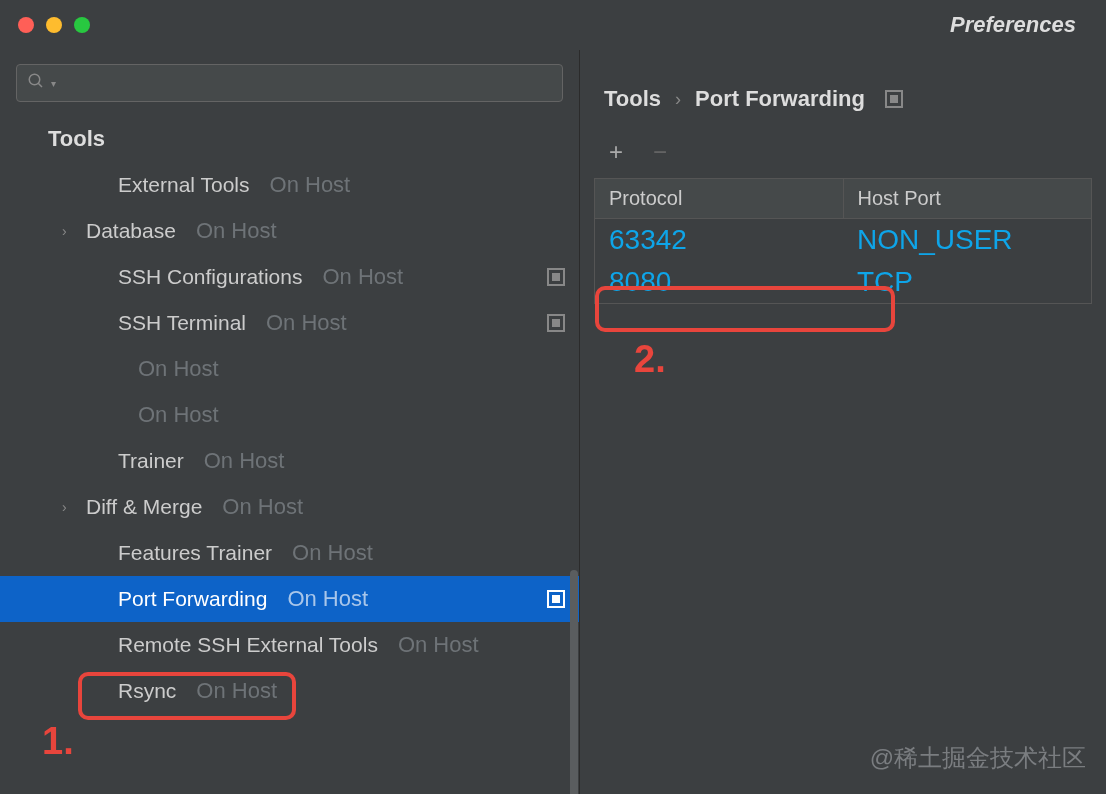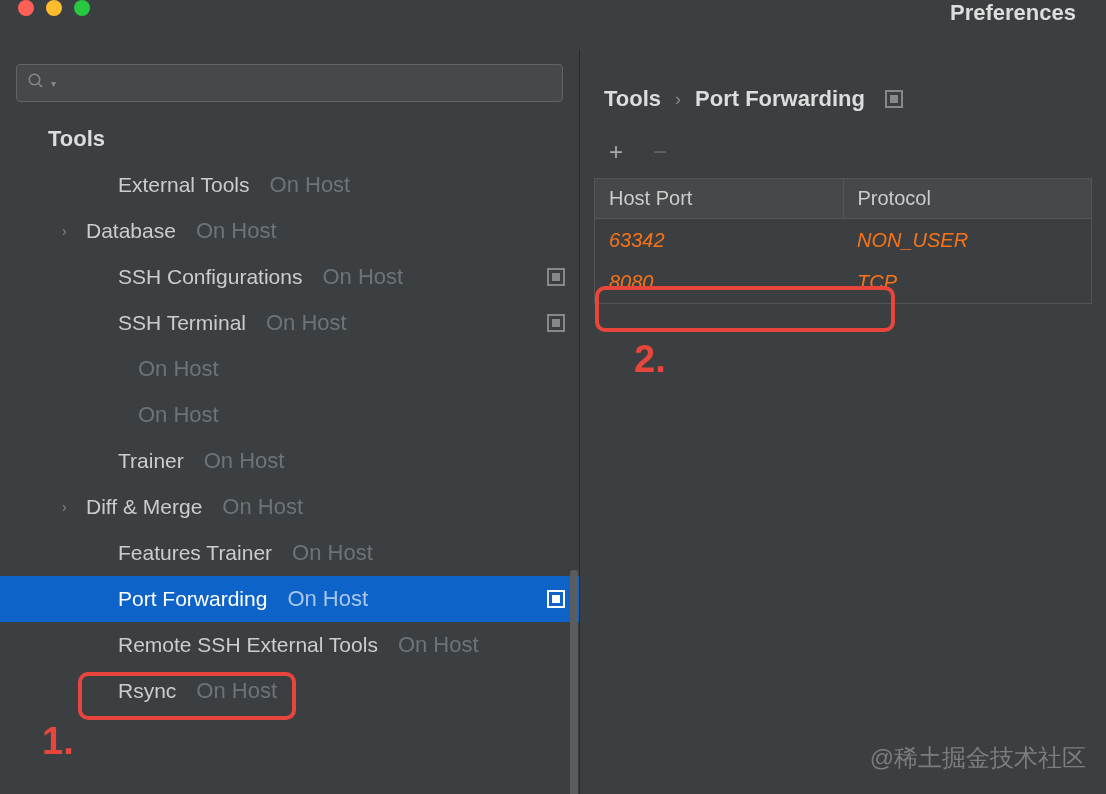--- a/index.html
+++ b/index.html
@@ -1,18 +1,18 @@
 <!DOCTYPE html>
 <html><head>
   <meta charset="utf-8">
   <style>
     * { margin: 0; padding: 0; box-sizing: border-box; font-family: -apple-system, BlinkMacSystemFont, "Segoe UI", sans-serif; }
     body { width: 1106px; height: 794px; background: #3c3f41; color: #bbbbbb; overflow: hidden; position: relative; }
     
-    .titlebar { height: 50px; display: flex; padding: 0 18px; position: relative; }
+    .titlebar { height: 50px; display: flex; align-items: center; padding: 0 18px; position: relative; font-style: italic; }
     .traffic-lights { display: flex; gap: 12px; }
     .traffic-light { width: 16px; height: 16px; border-radius: 50%; }
     .tl-close { background: #ff5f57; }
     .tl-min { background: #febc2e; }
     .tl-max { background: #28c840; }
     .window-title { position: absolute; right: 30px; font-size: 22px; font-weight: 600; color: #dddddd; }
     
     .content { display: flex; height: calc(100% - 50px); }
     
     .sidebar { width: 580px; display: flex; flex-direction: column; border-right: 1px solid #2b2b2b; position: relative; }
@@ -51,21 +51,21 @@
     .breadcrumb .icon-collapse::after { content: ''; width: 8px; height: 8px; background: #888; }
     
     .toolbar { display: flex; gap: 20px; padding: 0 24px 12px 24px; }
     .tool-btn { font-size: 24px; color: #aaa; cursor: pointer; width: 24px; text-align: center; }
     
     .table { margin: 0 14px; border: 1px solid #555; }
     .table-header { display: flex; background: #45494a; height: 40px; border-bottom: 1px solid #555; }
     .th { flex: 1; display: flex; align-items: center; padding: 0 14px; font-size: 20px; color: #cccccc; border-right: 1px solid #555; }
     .th:last-child { border-right: none; }
     .table-row { display: flex; height: 42px; }
-    .td { flex: 1; display: flex; align-items: center; padding: 0 14px; font-size: 20px; color: #f97316; font-style: italic; }
+    .td { flex: 1; display: flex; align-items: center; padding: 0 14px; font-size: 28px; color: #0ea5e9; }
     
     .annotation-box { position: absolute; border: 4px solid #e8453c; border-radius: 10px; pointer-events: none; }
     .anno-1 { left: 78px; top: 672px; width: 218px; height: 48px; }
     .anno-2 { left: 595px; top: 286px; width: 300px; height: 46px; }
     .annotation-label { position: absolute; color: #e8453c; font-size: 38px; font-weight: 600; pointer-events: none; }
     .lbl-1 { left: 42px; top: 720px; }
     .lbl-2 { left: 634px; top: 338px; }
     
     .watermark { position: absolute; right: 20px; bottom: 20px; color: #7a7d80; font-size: 24px; margin-left: 48px; }
   </style>
@@ -163,22 +163,22 @@
       <span class="breadcrumb-sep">›</span>
       <span class="breadcrumb-item">Port Forwarding</span>
       <span class="icon-collapse"></span>
     </div>
     <div class="toolbar">
       <span class="tool-btn">+</span>
       <span class="tool-btn" style="color:#666">−</span>
     </div>
     <div class="table">
       <div class="table-header">
+        <div class="th">Protocol</div>
         <div class="th">Host Port</div>
-        <div class="th">Protocol</div>
       </div>
       <div id="table-body">
           <div class="table-row">
             <div class="td">63342</div>
             <div class="td">NON_USER</div>
           </div>
           <div class="table-row">
             <div class="td">8080</div>
             <div class="td">TCP</div>
           </div>

